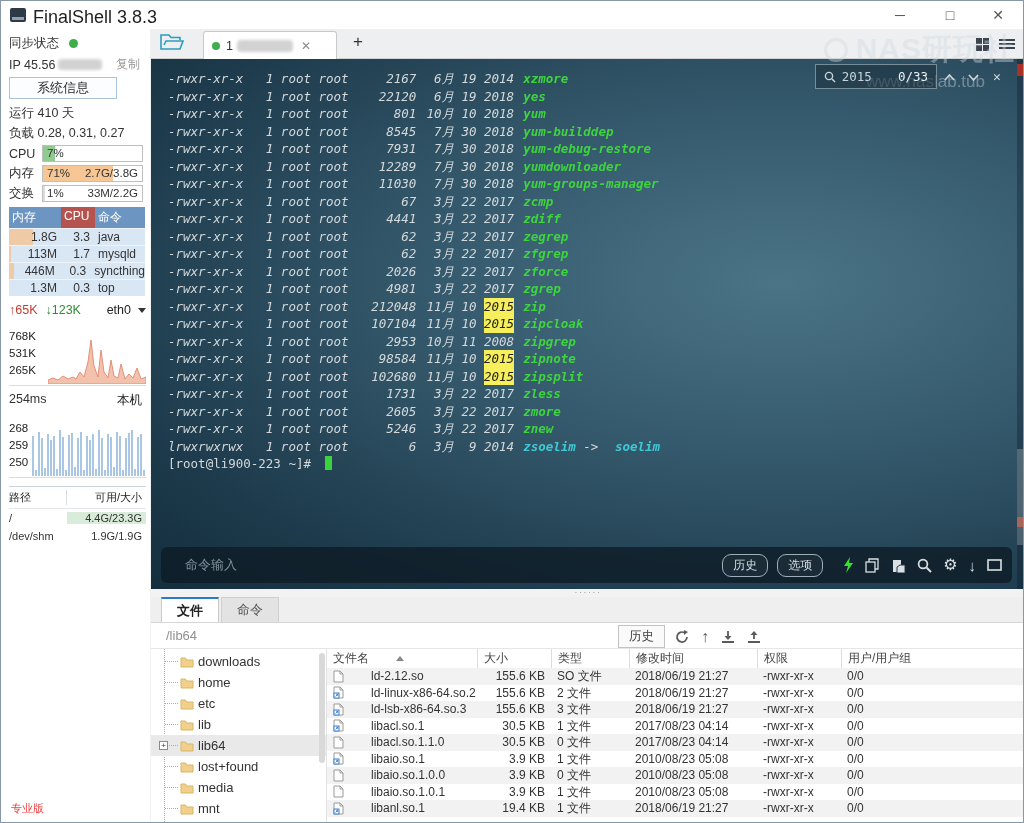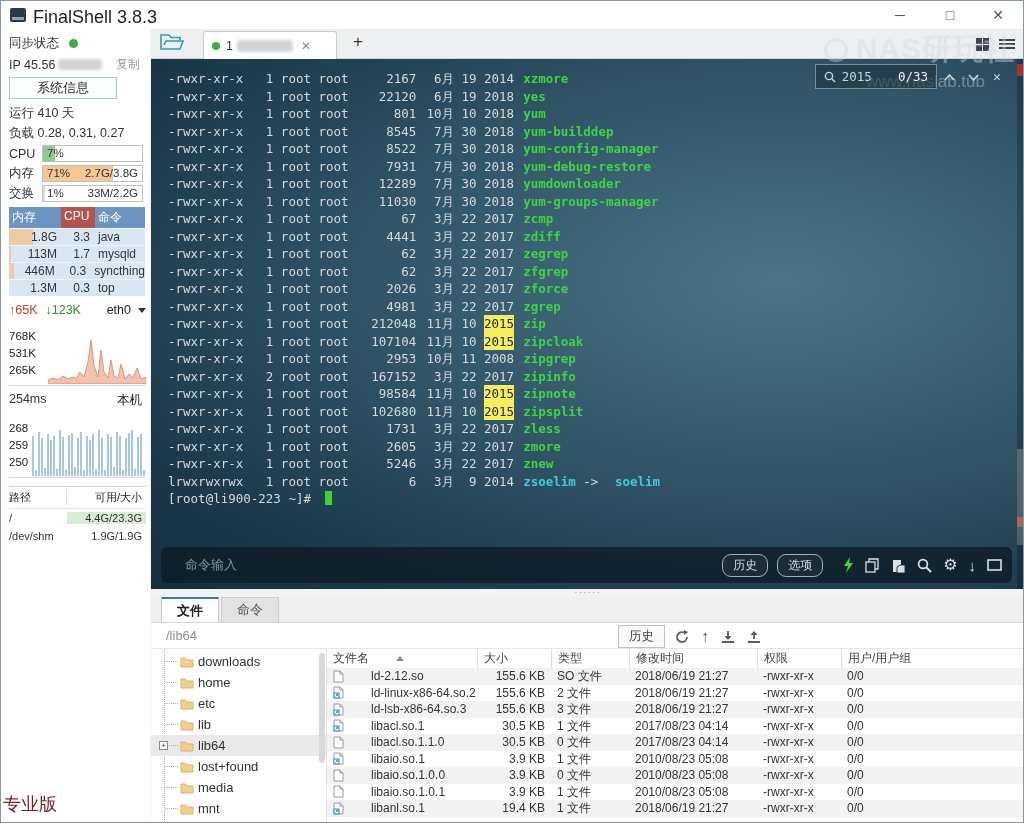--- a/index.html
+++ b/index.html
@@ -62,21 +62,21 @@
   .ping-head .ms { color:#333; }
   .ping-head .host { margin-left:auto; margin-right:4px; }
 
   .dtable { margin-top:8px; border-top:1px solid #c9d3dd; font-size:11px; }
   .drow { display:flex; padding:3px 0; }
   .drow.hd { color:#222; border-bottom:1px solid #e4e8ec; }
   .drow .dp { width:58px; border-right:1px solid #d8dde2; }
   .drow.body .dp { border-right:none; }
   .drow .dv { flex:1; text-align:right; padding-right:4px; }
   .dv-hl { background:#d9ecd9; }
-  .edition { position:absolute; left:2px; bottom:8px; color:#7f1d1d; font-size:18px; }
+  .edition { position:absolute; left:10px; bottom:8px; color:#ef4444; font-size:11px; }
 
   
   .tabbar { position:absolute; left:150px; top:28px; width:874px; height:30px; background:#edeff1;
             border-bottom:1px solid #d2d2d2; }
   .folder-btn { position:absolute; left:8px; top:3px; width:34px; height:24px; }
   .term-tab { position:absolute; left:52px; top:2px; width:134px; height:28px; background:#ffffff;
               border:1px solid #c9c9c9; border-bottom:none; border-radius:3px 3px 0 0;
               display:flex; align-items:center; padding:0 8px; }
   .tab-dot { width:8px; height:8px; border-radius:50%; background:#3fae49; margin-right:6px; }
   .tab-num { font-size:12.5px; color:#333; margin-right:4px; }
@@ -95,21 +95,21 @@
   .wm1 { font-size:30px; font-weight:bold; letter-spacing:1px; display:flex; align-items:center; justify-content:flex-end; }
   .wm-logo { display:inline-block; width:24px; height:24px; border:3px solid rgba(210,218,224,0.42);
              border-radius:50%; margin-right:8px; }
   .wm2 { font-size:17px; margin-top:2px; margin-right:30px; }
 
   
   .terminal { position:absolute; left:150px; top:58px; width:874px; height:530px;
               background:radial-gradient(ellipse at 72% 42%, #4b7487 0%, #35596c 40%, #1d3b4c 78%, #142e3d 100%);
               font-family:"DejaVu Sans Mono", monospace; font-size:12.5px; color:#d4d9db;
               padding:11px 0 0 17px; overflow:hidden; }
-  .tline { white-space:pre; line-height:17.5px; height:17.5px; }
+  .tline { white-space:pre; line-height:17.5px; height:17.5px;font-style:italic; }
   .tline span { display:inline-block; vertical-align:top; }
   .c-perms { width:10ch; }
   .c-links { width:4ch;  text-align:right; }
   .c-own   { width:5ch;  text-align:right; }
   .c-size  { width:9ch;  text-align:right; }
   .c-mon   { width:5ch;  text-align:right; }
   .c-day   { width:3ch;  text-align:right; }
   .c-year  { width:5ch;  text-align:right; }
   .c-name  { margin-left:9px; color:#3ed43e; font-weight:bold; }
   .c-name.link { color:#3fc9d4; }
@@ -383,34 +383,32 @@
     </div>
   <div class="wm2">www.naslab.tub</div>
 </div>
 
 <div class="terminal">
   <div id="termout">
       <div class="tline"><span class="c-perms">-rwxr-xr-x</span><span class="c-links">1</span><span class="c-own">root</span><span class="c-own">root</span><span class="c-size">2167</span><span class="c-mon">6月</span><span class="c-day">19</span><span class="c-year">2014</span><span class="c-name">xzmore</span></div>
       <div class="tline"><span class="c-perms">-rwxr-xr-x</span><span class="c-links">1</span><span class="c-own">root</span><span class="c-own">root</span><span class="c-size">22120</span><span class="c-mon">6月</span><span class="c-day">19</span><span class="c-year">2018</span><span class="c-name">yes</span></div>
       <div class="tline"><span class="c-perms">-rwxr-xr-x</span><span class="c-links">1</span><span class="c-own">root</span><span class="c-own">root</span><span class="c-size">801</span><span class="c-mon">10月</span><span class="c-day">10</span><span class="c-year">2018</span><span class="c-name">yum</span></div>
       <div class="tline"><span class="c-perms">-rwxr-xr-x</span><span class="c-links">1</span><span class="c-own">root</span><span class="c-own">root</span><span class="c-size">8545</span><span class="c-mon">7月</span><span class="c-day">30</span><span class="c-year">2018</span><span class="c-name">yum-builddep</span></div>
-      <div class="tline"><span class="c-perms">-rwxr-xr-x</span><span class="c-links">1</span><span class="c-own">root</span><span class="c-own">root</span><span class="c-size">8522</span><span class="c-mon">7月</span><span class="c-day">30</span><span class="c-year">2018</span><span class="c-name">yum-config-manager</span></div>
       <div class="tline"><span class="c-perms">-rwxr-xr-x</span><span class="c-links">1</span><span class="c-own">root</span><span class="c-own">root</span><span class="c-size">7931</span><span class="c-mon">7月</span><span class="c-day">30</span><span class="c-year">2018</span><span class="c-name">yum-debug-restore</span></div>
       <div class="tline"><span class="c-perms">-rwxr-xr-x</span><span class="c-links">1</span><span class="c-own">root</span><span class="c-own">root</span><span class="c-size">12289</span><span class="c-mon">7月</span><span class="c-day">30</span><span class="c-year">2018</span><span class="c-name">yumdownloader</span></div>
       <div class="tline"><span class="c-perms">-rwxr-xr-x</span><span class="c-links">1</span><span class="c-own">root</span><span class="c-own">root</span><span class="c-size">11030</span><span class="c-mon">7月</span><span class="c-day">30</span><span class="c-year">2018</span><span class="c-name">yum-groups-manager</span></div>
       <div class="tline"><span class="c-perms">-rwxr-xr-x</span><span class="c-links">1</span><span class="c-own">root</span><span class="c-own">root</span><span class="c-size">67</span><span class="c-mon">3月</span><span class="c-day">22</span><span class="c-year">2017</span><span class="c-name">zcmp</span></div>
       <div class="tline"><span class="c-perms">-rwxr-xr-x</span><span class="c-links">1</span><span class="c-own">root</span><span class="c-own">root</span><span class="c-size">4441</span><span class="c-mon">3月</span><span class="c-day">22</span><span class="c-year">2017</span><span class="c-name">zdiff</span></div>
       <div class="tline"><span class="c-perms">-rwxr-xr-x</span><span class="c-links">1</span><span class="c-own">root</span><span class="c-own">root</span><span class="c-size">62</span><span class="c-mon">3月</span><span class="c-day">22</span><span class="c-year">2017</span><span class="c-name">zegrep</span></div>
       <div class="tline"><span class="c-perms">-rwxr-xr-x</span><span class="c-links">1</span><span class="c-own">root</span><span class="c-own">root</span><span class="c-size">62</span><span class="c-mon">3月</span><span class="c-day">22</span><span class="c-year">2017</span><span class="c-name">zfgrep</span></div>
       <div class="tline"><span class="c-perms">-rwxr-xr-x</span><span class="c-links">1</span><span class="c-own">root</span><span class="c-own">root</span><span class="c-size">2026</span><span class="c-mon">3月</span><span class="c-day">22</span><span class="c-year">2017</span><span class="c-name">zforce</span></div>
       <div class="tline"><span class="c-perms">-rwxr-xr-x</span><span class="c-links">1</span><span class="c-own">root</span><span class="c-own">root</span><span class="c-size">4981</span><span class="c-mon">3月</span><span class="c-day">22</span><span class="c-year">2017</span><span class="c-name">zgrep</span></div>
       <div class="tline"><span class="c-perms">-rwxr-xr-x</span><span class="c-links">1</span><span class="c-own">root</span><span class="c-own">root</span><span class="c-size">212048</span><span class="c-mon">11月</span><span class="c-day">10</span><span class="c-year"><span class="hl">2015</span></span><span class="c-name">zip</span></div>
       <div class="tline"><span class="c-perms">-rwxr-xr-x</span><span class="c-links">1</span><span class="c-own">root</span><span class="c-own">root</span><span class="c-size">107104</span><span class="c-mon">11月</span><span class="c-day">10</span><span class="c-year"><span class="hl">2015</span></span><span class="c-name">zipcloak</span></div>
       <div class="tline"><span class="c-perms">-rwxr-xr-x</span><span class="c-links">1</span><span class="c-own">root</span><span class="c-own">root</span><span class="c-size">2953</span><span class="c-mon">10月</span><span class="c-day">11</span><span class="c-year">2008</span><span class="c-name">zipgrep</span></div>
-      <div class="tline"><span class="c-perms">-rwxr-xr-x</span><span class="c-links">2</span><span class="c-own">root</span><span class="c-own">root</span><span class="c-size">167152</span><span class="c-mon">3月</span><span class="c-day">22</span><span class="c-year">2017</span><span class="c-name">zipinfo</span></div>
       <div class="tline"><span class="c-perms">-rwxr-xr-x</span><span class="c-links">1</span><span class="c-own">root</span><span class="c-own">root</span><span class="c-size">98584</span><span class="c-mon">11月</span><span class="c-day">10</span><span class="c-year"><span class="hl">2015</span></span><span class="c-name">zipnote</span></div>
       <div class="tline"><span class="c-perms">-rwxr-xr-x</span><span class="c-links">1</span><span class="c-own">root</span><span class="c-own">root</span><span class="c-size">102680</span><span class="c-mon">11月</span><span class="c-day">10</span><span class="c-year"><span class="hl">2015</span></span><span class="c-name">zipsplit</span></div>
       <div class="tline"><span class="c-perms">-rwxr-xr-x</span><span class="c-links">1</span><span class="c-own">root</span><span class="c-own">root</span><span class="c-size">1731</span><span class="c-mon">3月</span><span class="c-day">22</span><span class="c-year">2017</span><span class="c-name">zless</span></div>
       <div class="tline"><span class="c-perms">-rwxr-xr-x</span><span class="c-links">1</span><span class="c-own">root</span><span class="c-own">root</span><span class="c-size">2605</span><span class="c-mon">3月</span><span class="c-day">22</span><span class="c-year">2017</span><span class="c-name">zmore</span></div>
       <div class="tline"><span class="c-perms">-rwxr-xr-x</span><span class="c-links">1</span><span class="c-own">root</span><span class="c-own">root</span><span class="c-size">5246</span><span class="c-mon">3月</span><span class="c-day">22</span><span class="c-year">2017</span><span class="c-name">znew</span></div>
       <div class="tline"><span class="c-perms">lrwxrwxrwx</span><span class="c-links">1</span><span class="c-own">root</span><span class="c-own">root</span><span class="c-size">6</span><span class="c-mon">3月</span><span class="c-day">9</span><span class="c-year">2014</span><span class="c-name link">zsoelim</span><span class="c-arrow"> -&gt; </span><span class="c-name link">soelim</span></div>
     </div>
   <div class="prompt-line"><span>[root@li900-223 ~]# </span><span class="cursor"></span></div>
 
   <div class="search-bar">

